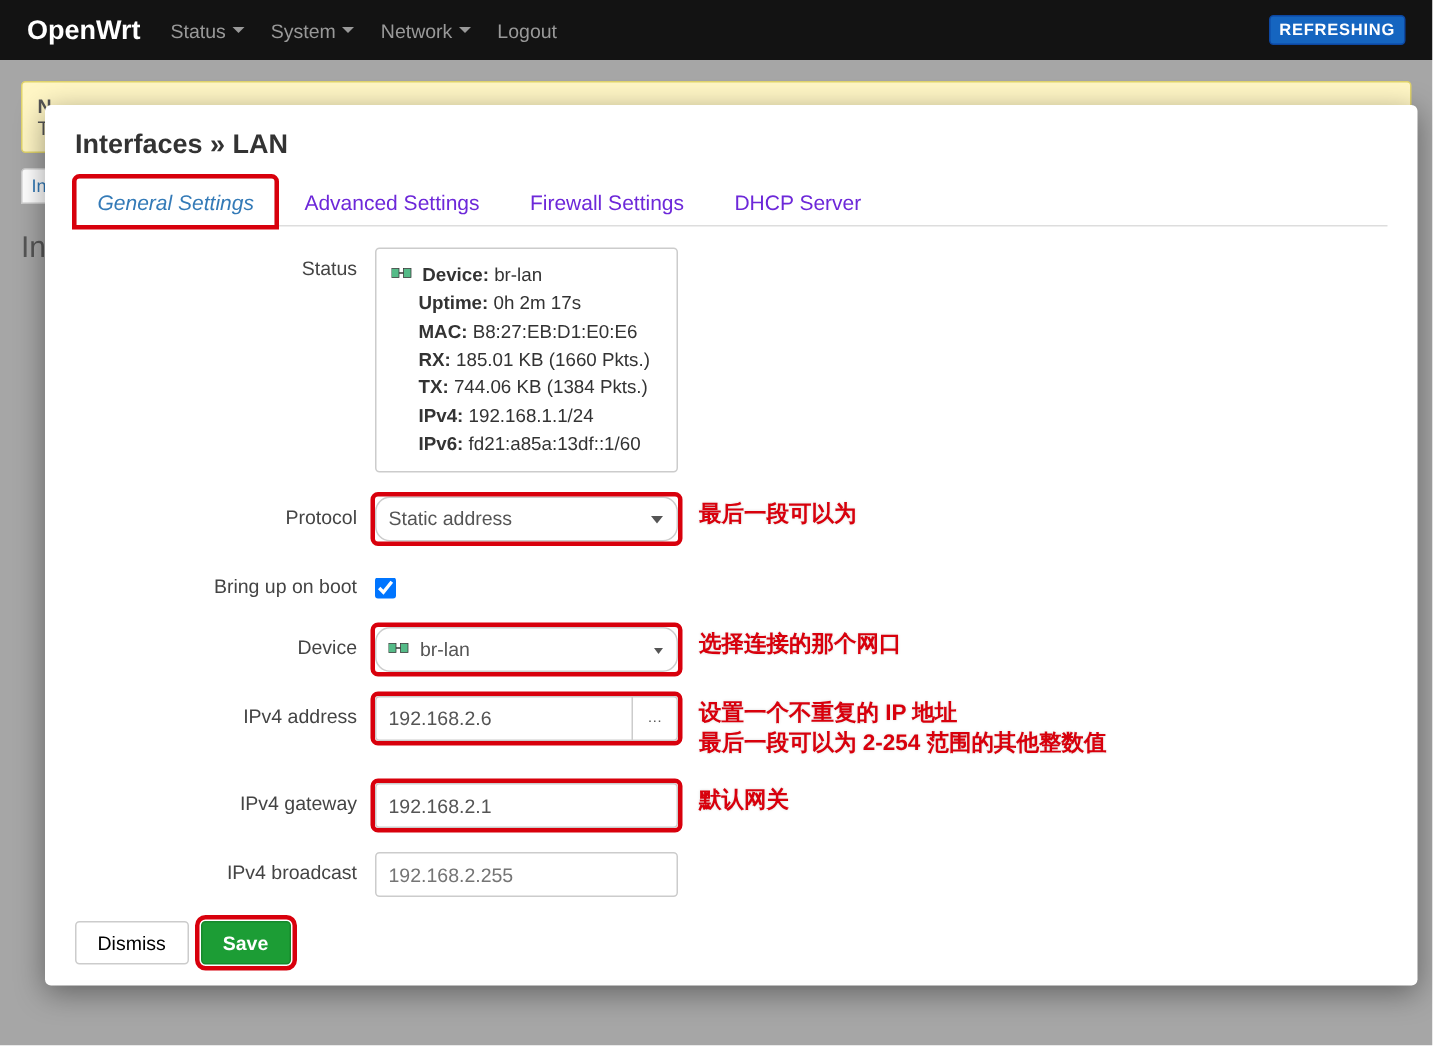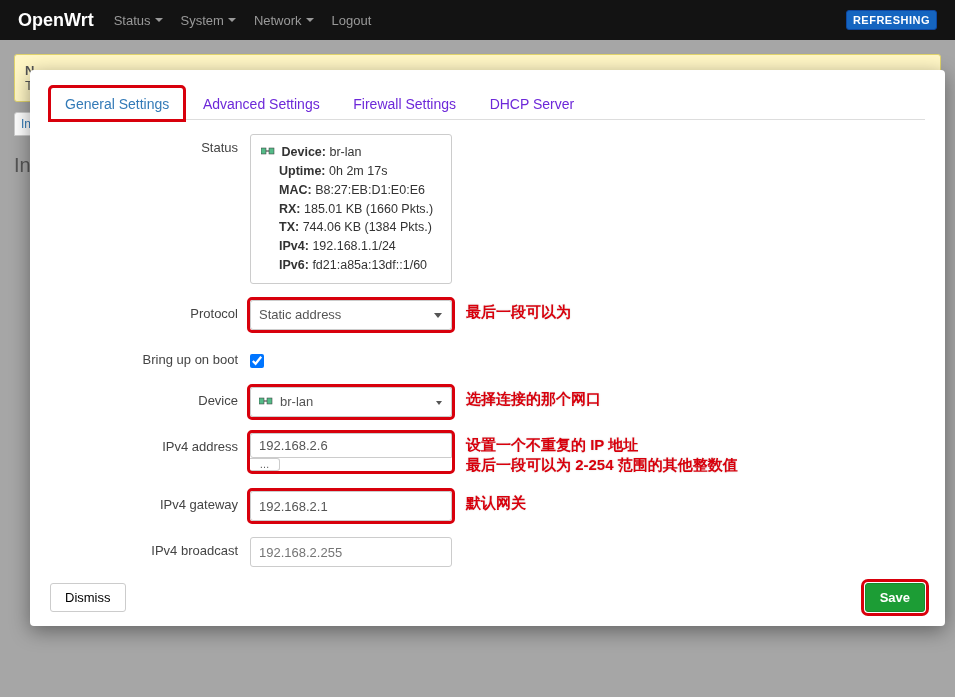--- a/index.html
+++ b/index.html
@@ -87,21 +87,21 @@
   cursor: pointer;
   font-size: 14px;
   position: relative;
   bottom: -1px;
 }
 .tab.active {
   border-color: #ddd;
   background: #fff;
   color: #337ab7;
 }
-.tab.hl { outline: 3px solid #d8000c; outline-offset: -1px; }
+.tab.hl { outline: 3px solid #d8000c; outline-offset: -1px; font-style: italic; }
 
 
 .form-row {
   display: flex;
   align-items: flex-start;
   margin-bottom: 16px;
 }
 .form-label {
   width: 200px;
   text-align: right;
@@ -139,47 +139,47 @@
 .select, .input {
   width: 100%;
   height: 30px;
   border: 1px solid #ccc;
   border-radius: 3px;
   padding: 4px 8px;
   font-size: 13px;
   background: #fff;
   color: #555;
 }
-.select { appearance: none; padding-right: 24px; }
+.select { appearance: none; padding-right: 24px; border-radius: 10px; }
 .sel-wrap { position: relative; }
 .sel-wrap::after {
   content: "";
   position: absolute; right: 10px; top: 13px;
   width: 0; height: 0;
   border-left: 4px solid transparent;
   border-right: 4px solid transparent;
   border-top: 5px solid #555;
   pointer-events: none;
 }
 .sel-wrap.small::after { border-top: 4px solid #555; border-left-width:3px; border-right-width:3px; top:14px; }
 .checkbox { width: 14px; height: 14px; margin-top: 8px; }
 
-.input-with-btn { display: flex; flex-direction: column; }
+.input-with-btn { display: flex; }
 .input-with-btn .input { border-radius: 3px 0 0 3px; flex: 1; }
 .input-with-btn .extbtn {
   width: 30px; border: 1px solid #ccc; border-left: none;
   border-radius: 0 3px 3px 0; background: #fff; cursor: pointer;
   display: flex; align-items: center; justify-content: center;
   font-size: 10px; color: #555;
 }
 
 
 .modal-footer {
   display: flex;
-  justify-content: space-between;
+  justify-content: flex-start;
   gap: 8px;
   margin-top: 6px;
 }
 .btn {
   padding: 6px 14px;
   border-radius: 3px;
   font-size: 13px;
   cursor: pointer;
   border: 1px solid #ccc;
   background: #fff;
@@ -232,20 +232,21 @@
   </div>
   <div class="pagehead">Int</div>
 </div>
 
 <div class="wm" style="top:120px; left:60px;">挨踢魔君</div>
 <div class="wm" style="top:120px; left:540px;">挨踢魔君</div>
 <div class="wm" style="top:380px; left:60px;">挨踢魔君</div>
 <div class="wm" style="top:380px; left:640px;">挨踢魔君</div>
 
 <div class="modal">
+  <h2>Interfaces » LAN</h2>
 
   <div class="tabs">
     <span class="tab active hl">General Settings</span>
     <span class="tab">Advanced Settings</span>
     <span class="tab">Firewall Settings</span>
     <span class="tab">DHCP Server</span>
   </div>
 
   <div class="form-row">
     <div class="form-label">Status</div>

